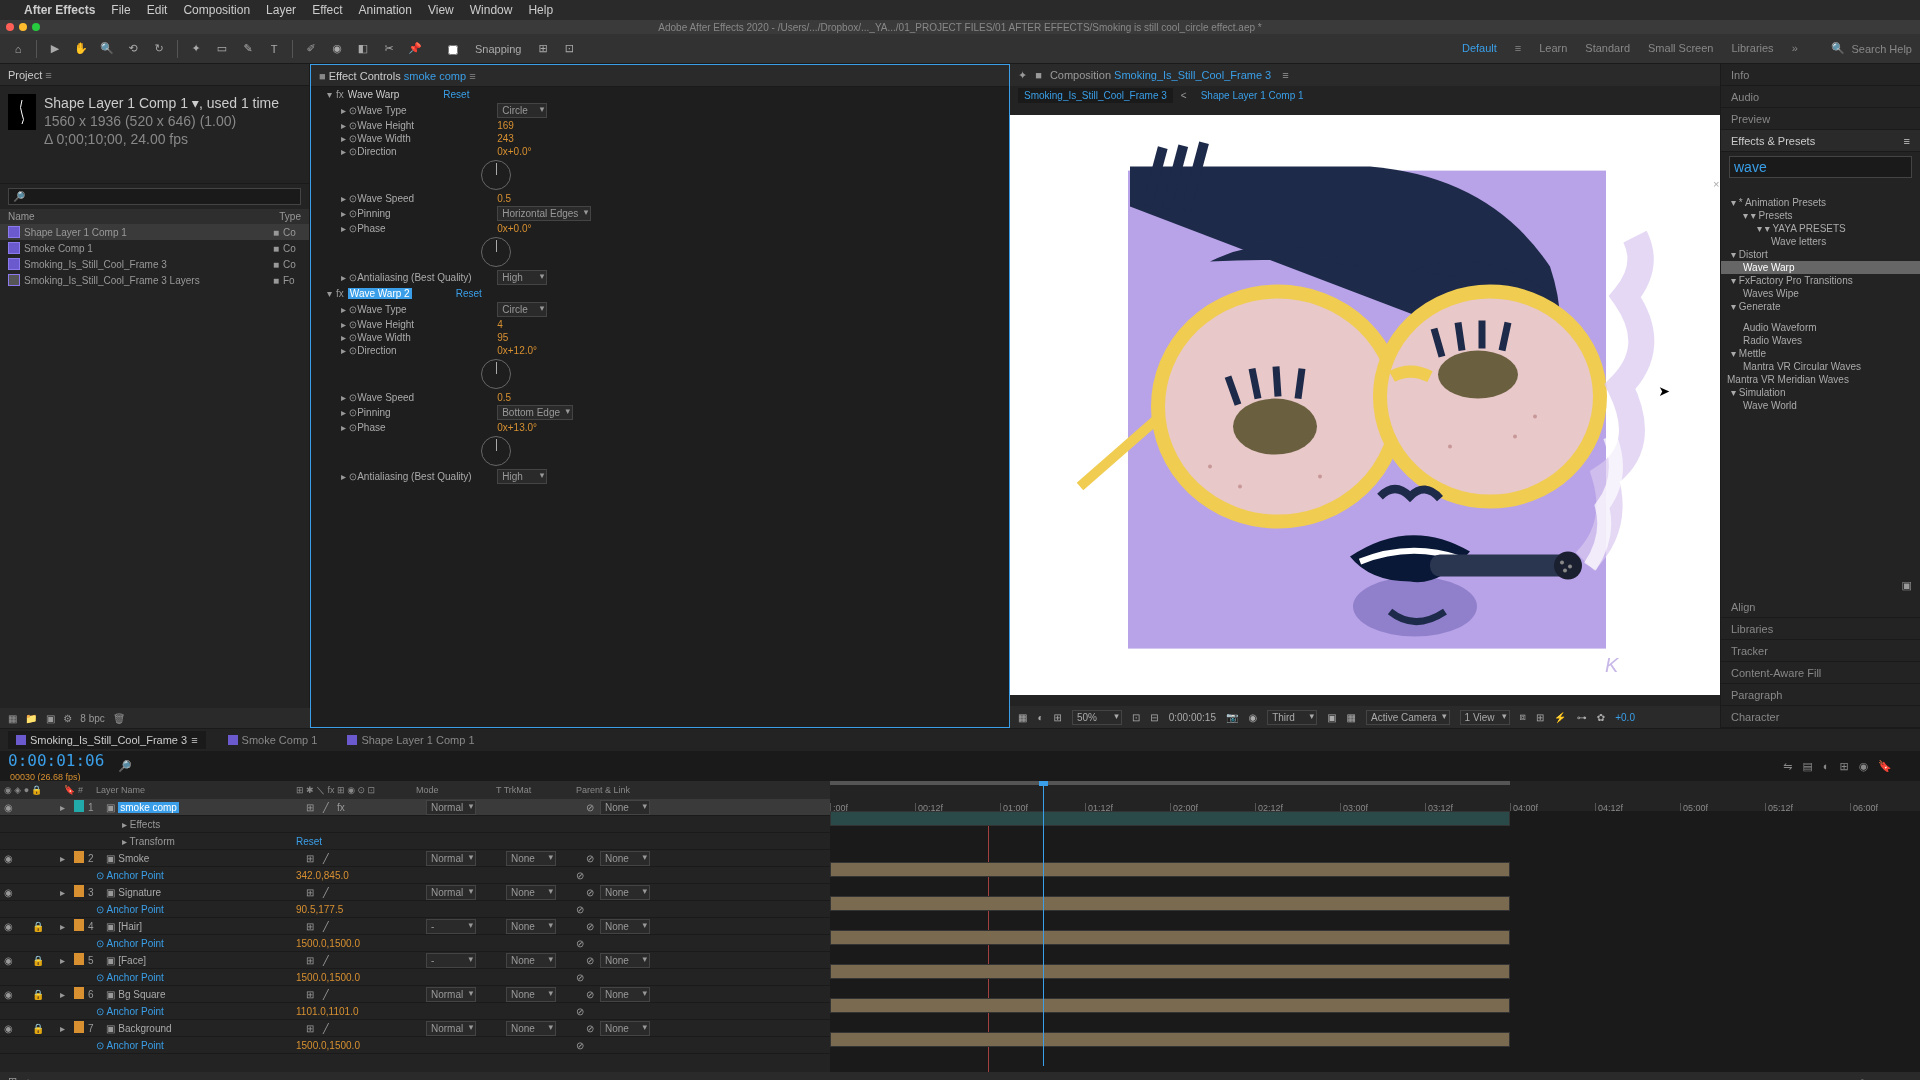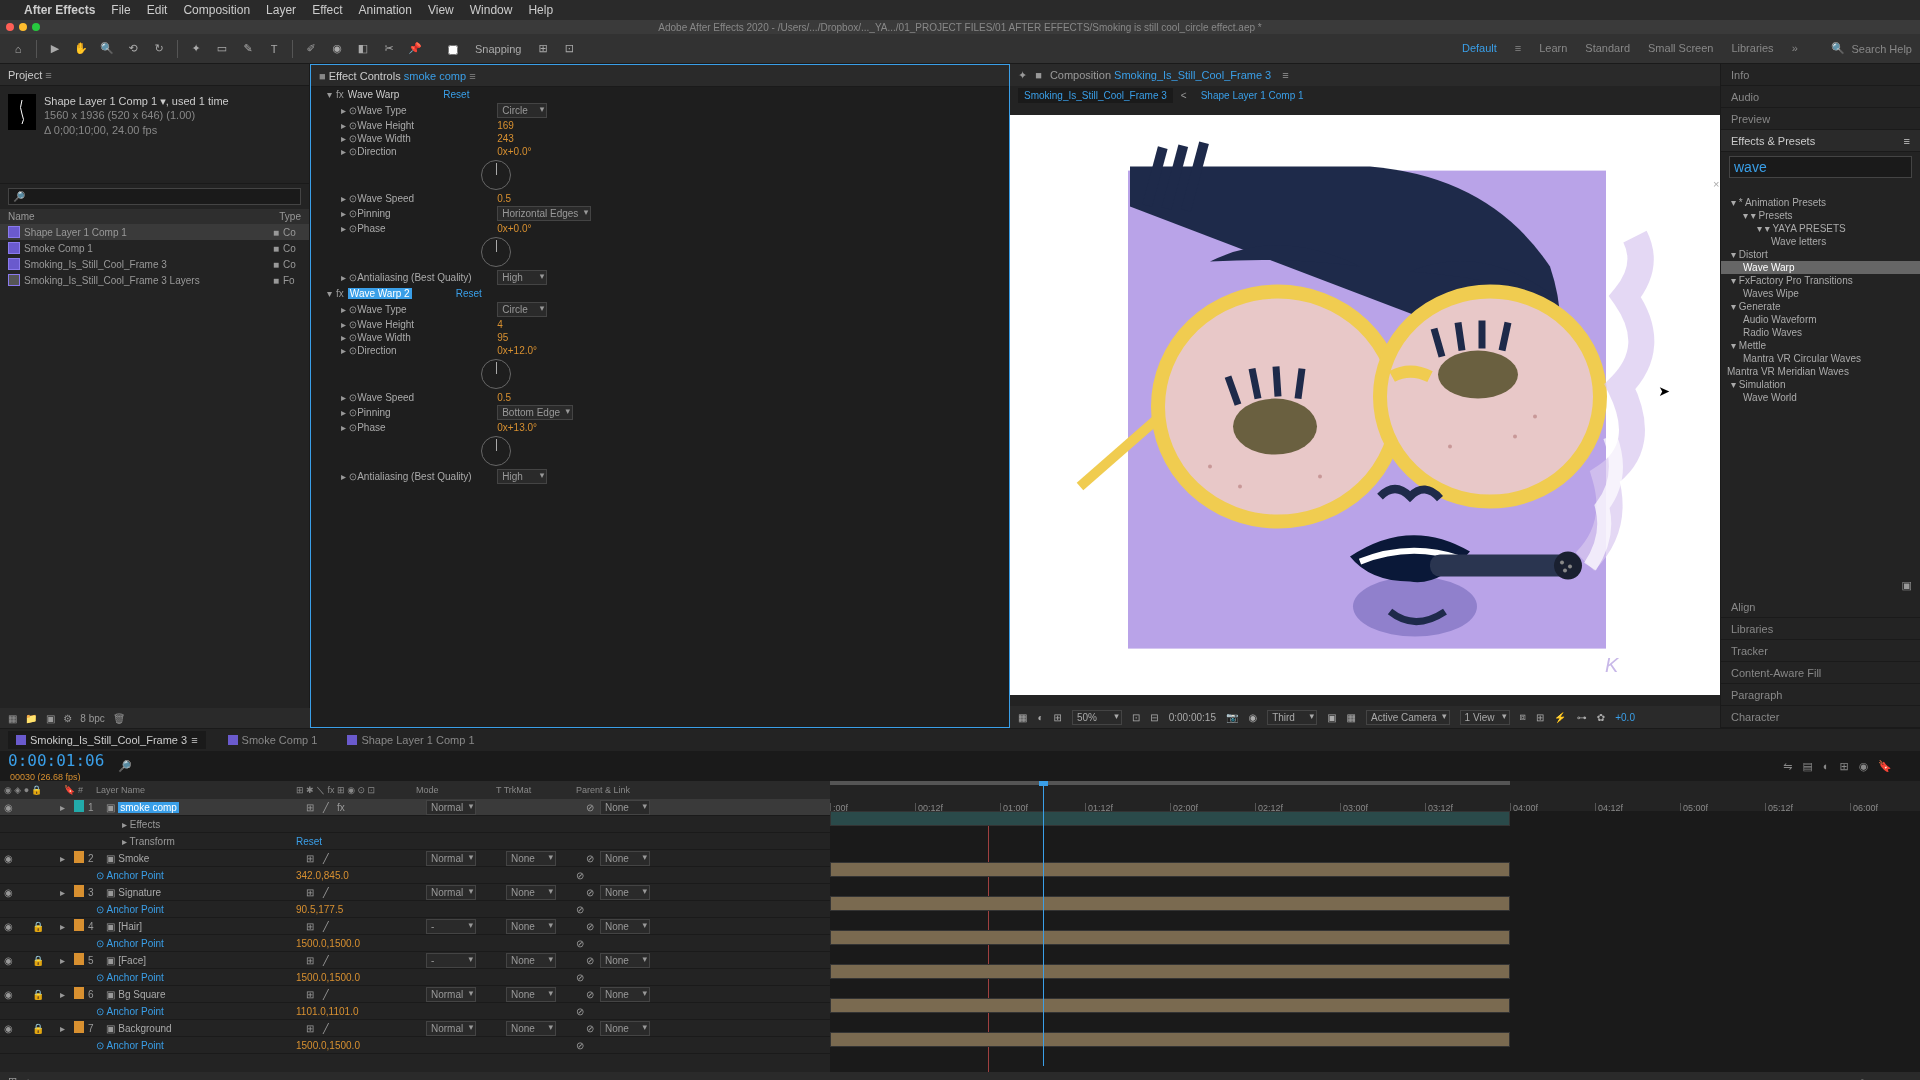--- a/index.html
+++ b/index.html
@@ -19,21 +19,21 @@
 .workspaces .ws{cursor:pointer}
 .workspaces .ws.active{color:#3a9fe8}
 .searchhelp{display:flex;align-items:center;gap:6px;margin-left:16px;color:#888}
 .main{display:flex;height:664px}
 .leftcol{width:310px;display:flex;flex-direction:column;background:#232323;border-right:1px solid #1a1a1a}
 .panel-head{height:22px;background:#2a2a2a;display:flex;align-items:center;padding:0 8px;font-size:11px;color:#888;border-bottom:1px solid #1a1a1a}
 .panel-head .active{color:#ccc}
 .project-panel{height:120px;border-bottom:1px solid #1a1a1a}
 .proj-info{padding:8px;display:flex;gap:8px}
 .proj-thumb{width:28px;height:36px;background:#000;display:flex;align-items:center;justify-content:center;color:#fff}
-.proj-meta{font-size:11px;color:#888;line-height:1.3}
+.proj-meta{font-size:14px;color:#888;line-height:1.3}
 .proj-meta .name{color:#ccc}
 .proj-search{padding:4px 8px}
 .proj-search input{width:100%;background:#1a1a1a;border:1px solid #444;color:#ccc;padding:2px 4px;font-size:10px}
 .proj-list{flex:1;overflow:auto}
 .proj-header{display:flex;background:#2e2e2e;padding:2px 8px;font-size:10px;gap:8px}
 .proj-header .name{flex:1}
 .proj-item{display:flex;padding:2px 8px;font-size:10px;gap:4px;align-items:center}
 .proj-item.sel{background:#3a3a3a}
 .proj-icon{width:12px;height:12px;background:#6a5acd;border:1px solid #8a7aed}
 .effectctrl{flex:1;overflow:auto;border:1px solid #3a9fe8}
@@ -424,21 +424,21 @@
     <div class="ep-tree" id="ep-tree">
         <div class="ep-cat">▾ * Animation Presets</div>
         <div class="ep-item" style="padding-left: 22px;">▾ ▾ Presets</div>
         <div class="ep-item" style="padding-left: 36px;">▾ ▾ YAYA PRESETS</div>
         <div class="ep-item" style="padding-left: 50px;">Wave letters</div>
         <div class="ep-cat">▾ Distort</div>
         <div class="ep-item hl" style="padding-left: 22px;">Wave Warp</div>
         <div class="ep-cat">▾ FxFactory Pro Transitions</div>
         <div class="ep-item" style="padding-left: 22px;">Waves Wipe</div>
         <div class="ep-cat">▾ Generate</div>
-        <div class="ep-item" style="padding-left: 22px;">Audio Waveform</div>
+        <div class="ep-item" style="padding-left: 22px; margin-top: 8px;">Audio Waveform</div>
         <div class="ep-item" style="padding-left: 22px;">Radio Waves</div>
         <div class="ep-cat">▾ Mettle</div>
         <div class="ep-item" style="padding-left: 22px;">Mantra VR Circular Waves</div>
         <div class="ep-item" style="padding-left: 6px;">Mantra VR Meridian Waves</div>
         <div class="ep-cat">▾ Simulation</div>
         <div class="ep-item" style="padding-left: 22px;">Wave World</div>
       </div>
     <div style="flex:1"></div>
     <div style="text-align:right;padding:4px 8px"><span>▣</span></div>
     <div class="rp-row">Align</div>

